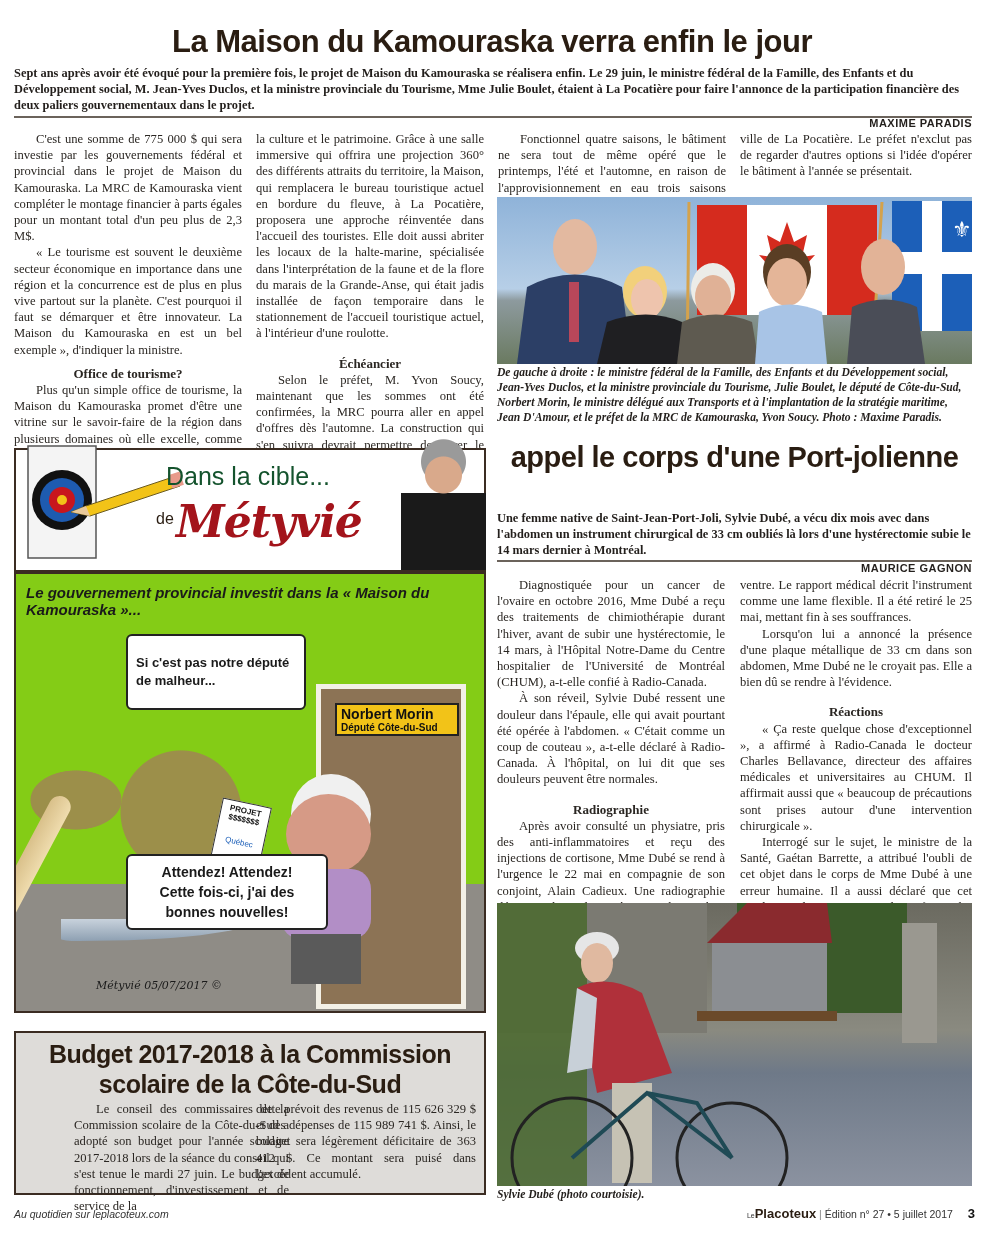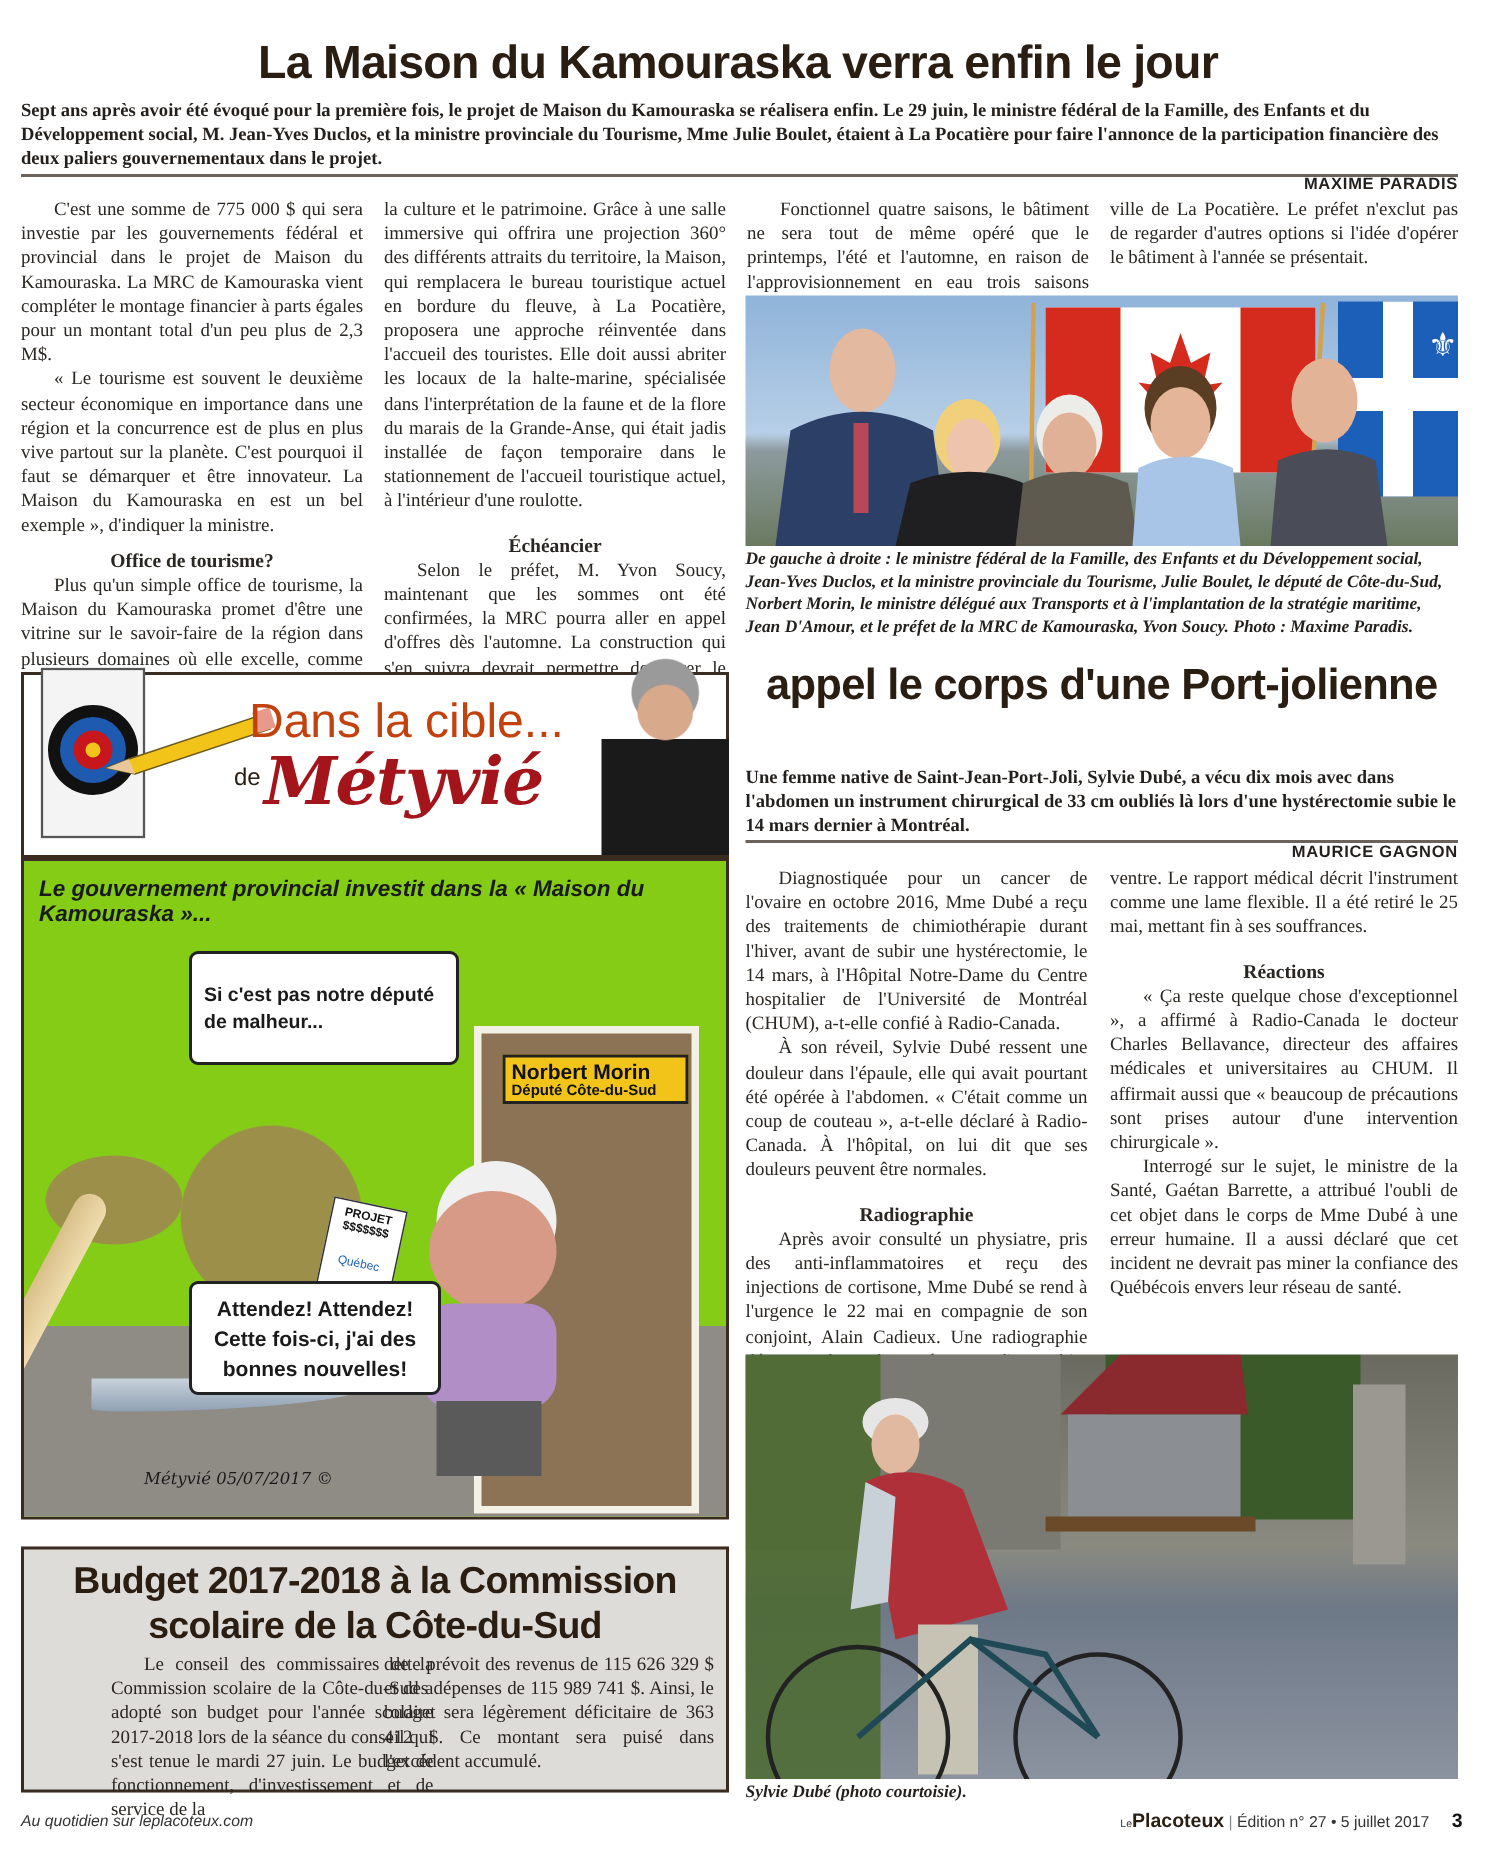--- a/index.html
+++ b/index.html
@@ -92,21 +92,21 @@
       <circle cx="40" cy="60" r="30" fill="#111"></circle>
       <circle cx="40" cy="60" r="22" fill="#1e5bb0"></circle>
       <circle cx="40" cy="60" r="13" fill="#c8161d"></circle>
       <circle cx="40" cy="60" r="5" fill="#f2c318"></circle>
     </svg>
     <svg class="abs" style="left:50px;top:20px;" width="120" height="50">
       <polygon points="5,42 20,36 110,6 114,16 24,46" fill="#f2c318" stroke="#6b5a20" stroke-width="1"></polygon>
       <polygon points="5,42 20,36 24,46" fill="#e8c89a"></polygon>
       <rect x="104" y="3" width="12" height="14" fill="#e89a8a" transform="rotate(-18 110 10)"></rect>
     </svg>
-    <div class="abs" style="left:150px;top:12px;font-family:'Liberation Sans',sans-serif;font-size:32px;color:#c2410c;">Dans la cible...</div>
+    <div class="abs" style="left:150px;top:12px;font-family:'Liberation Sans',sans-serif;font-size:25px;color:#14532d;">Dans la cible...</div>
     <div class="abs" style="left:140px;top:60px;font-family:'Liberation Sans',sans-serif;font-size:16px;color:#2a1d12;">de</div>
     <div class="abs" style="left:160px;top:46px;font-family:'DejaVu Serif',serif;font-style:italic;font-weight:bold;font-size:44px;color:#a3141b;letter-spacing:-1px;">Métyvié</div>
     <div class="abs" style="left:385px;top:-12px;width:85px;height:132px;background:radial-gradient(circle at 50% 28%,#d9a98b 0 18px,transparent 19px),radial-gradient(circle at 50% 18%,#9a9a9a 0 22px,transparent 23px),linear-gradient(180deg,transparent 0 55px,#1a1a1a 55px);"></div>
   </div>
   <div class="abs" style="left:0;top:120px;width:468px;height:4px;background:#3b2c22;"></div>
   <div class="abs" style="left:0;top:124px;width:468px;height:437px;background:#84cc16;overflow:hidden;">
     <div class="abs" style="left:10px;top:10px;width:450px;font-family:'Liberation Sans',sans-serif;font-weight:bold;font-style:italic;font-size:15px;color:#1a1a1a;">Le gouvernement provincial investit dans la « Maison du Kamouraska »...</div>
 
     <div class="abs" style="left:0;top:70px;width:300px;height:240px;background:radial-gradient(ellipse at 55% 70%,#9c8f4a 0 60px,transparent 61px),radial-gradient(ellipse at 20% 65%,#9c8f4a 0 45px,transparent 46px);"></div>
     <div class="abs" style="left:0;top:310px;width:468px;height:130px;background:#8f8c86;"></div>
@@ -132,21 +132,21 @@
     <div class="abs" style="left:200px;top:228px;width:50px;height:62px;background:#fff;border:1px solid #333;transform:rotate(12deg);font-family:'Liberation Sans',sans-serif;font-weight:bold;font-size:8px;text-align:center;color:#111;padding-top:3px;box-sizing:border-box;">
       <div>PROJET</div>
       <div>$$$$$$$</div>
       <div style="margin-top:14px;font-weight:normal;color:#1c5fb8;">Québec</div>
     </div>
 
     <div class="abs" style="left:5px;top:215px;width:22px;height:140px;background:linear-gradient(90deg,#d9c08a,#efdcae);border-radius:11px;transform:rotate(28deg);"></div>
 
     <div class="abs" style="left:45px;top:345px;width:190px;height:22px;background:linear-gradient(180deg,#c8d2dc,#8ea0b2);border-radius:0 0 100% 10%;"></div>
 
-    <div class="abs" style="left:110px;top:280px;width:150px;padding:6px 7px;background:#fff;border:2px solid #222;border-radius:6px;text-align:center;font-family:'Liberation Sans',sans-serif;font-weight:bold;font-size:14px;line-height:20px;color:#1a1a1a;">
+    <div class="abs" style="left:110px;top:280px;width:150px;padding:6px 24px;background:#fff;border:2px solid #222;border-radius:6px;text-align:center;font-family:'Liberation Sans',sans-serif;font-weight:bold;font-size:14px;line-height:20px;color:#1a1a1a;">
       <span>Attendez! Attendez! Cette fois-ci, j'ai des bonnes nouvelles!</span>
     </div>
     <div class="abs" style="left:80px;top:405px;font-family:'DejaVu Serif',serif;font-style:italic;font-size:11px;color:#1a1a1a;">Métyvié 05/07/2017 ©</div>
   </div>
 </div>
 
 <div class="abs" style="left:14px;top:1031px;width:472px;height:164px;background:#dedcd9;border:2px solid #3b2c22;box-sizing:border-box;">
   <div class="abs hl" style="left:0;top:6px;width:468px;font-size:25px;line-height:30px;">
     <div>Budget 2017-2018 à la Commission</div>
     <div>scolaire de la Côte-du-Sud</div>
@@ -167,20 +167,21 @@
 <div class="abs byline" style="left:740px;top:562px;width:232px;">Maurice Gagnon</div>
 
 <div class="abs col" style="left:497px;top:577px;width:228px;">
   <p>Diagnostiquée pour un cancer de l'ovaire en octobre 2016, Mme Dubé a reçu des traitements de chimiothérapie durant l'hiver, avant de subir une hystérectomie, le 14 mars, à l'Hôpital Notre-Dame du Centre hospitalier de l'Université de Montréal (CHUM), a-t-elle confié à Radio-Canada.</p>
   <p>À son réveil, Sylvie Dubé ressent une douleur dans l'épaule, elle qui avait pourtant été opérée à l'abdomen. « C'était comme un coup de couteau », a-t-elle déclaré à Radio-Canada. À l'hôpital, on lui dit que ses douleurs peuvent être normales.</p>
   <p class="sub" style="margin-top:14px;">Radiographie</p>
   <p>Après avoir consulté un physiatre, pris des anti-inflammatoires et reçu des injections de cortisone, Mme Dubé se rend à l'urgence le 22 mai en compagnie de son conjoint, Alain Cadieux. Une radiographie détecte alors la présence d'un objet métallique dans son</p>
 </div>
 <div class="abs col" style="left:740px;top:577px;width:232px;">
   <p style="text-indent:0;">ventre. Le rapport médical décrit l'instrument comme une lame flexible. Il a été retiré le 25 mai, mettant fin à ses souffrances.</p>
+  <p>Lorsqu'on lui a annoncé la présence d'une plaque métallique de 33 cm dans son abdomen, Mme Dubé ne le croyait pas. Elle a bien dû se rendre à l'évidence.</p>
   <p class="sub" style="margin-top:14px;">Réactions</p>
   <p>« Ça reste quelque chose d'exceptionnel », a affirmé à Radio-Canada le docteur Charles Bellavance, directeur des affaires médicales et universitaires au CHUM. Il affirmait aussi que « beaucoup de précautions sont prises autour d'une intervention chirurgicale ».</p>
   <p>Interrogé sur le sujet, le ministre de la Santé, Gaétan Barrette, a attribué l'oubli de cet objet dans le corps de Mme Dubé à une erreur humaine. Il a aussi déclaré que cet incident ne devrait pas miner la confiance des Québécois envers leur réseau de santé.</p>
 </div>
 
 <div class="photo" style="left:497px;top:903px;width:475px;height:283px;background:linear-gradient(180deg,#6b6a60 0%,#8a8a80 45%,#6e7988 60%,#8b92a0 100%);">
   <svg width="475" height="283">
     <g>
       <rect x="0" y="0" width="210" height="130" fill="#7b7a72"></rect>
       <rect x="240" y="0" width="170" height="110" fill="#3b5a2a"></rect>

